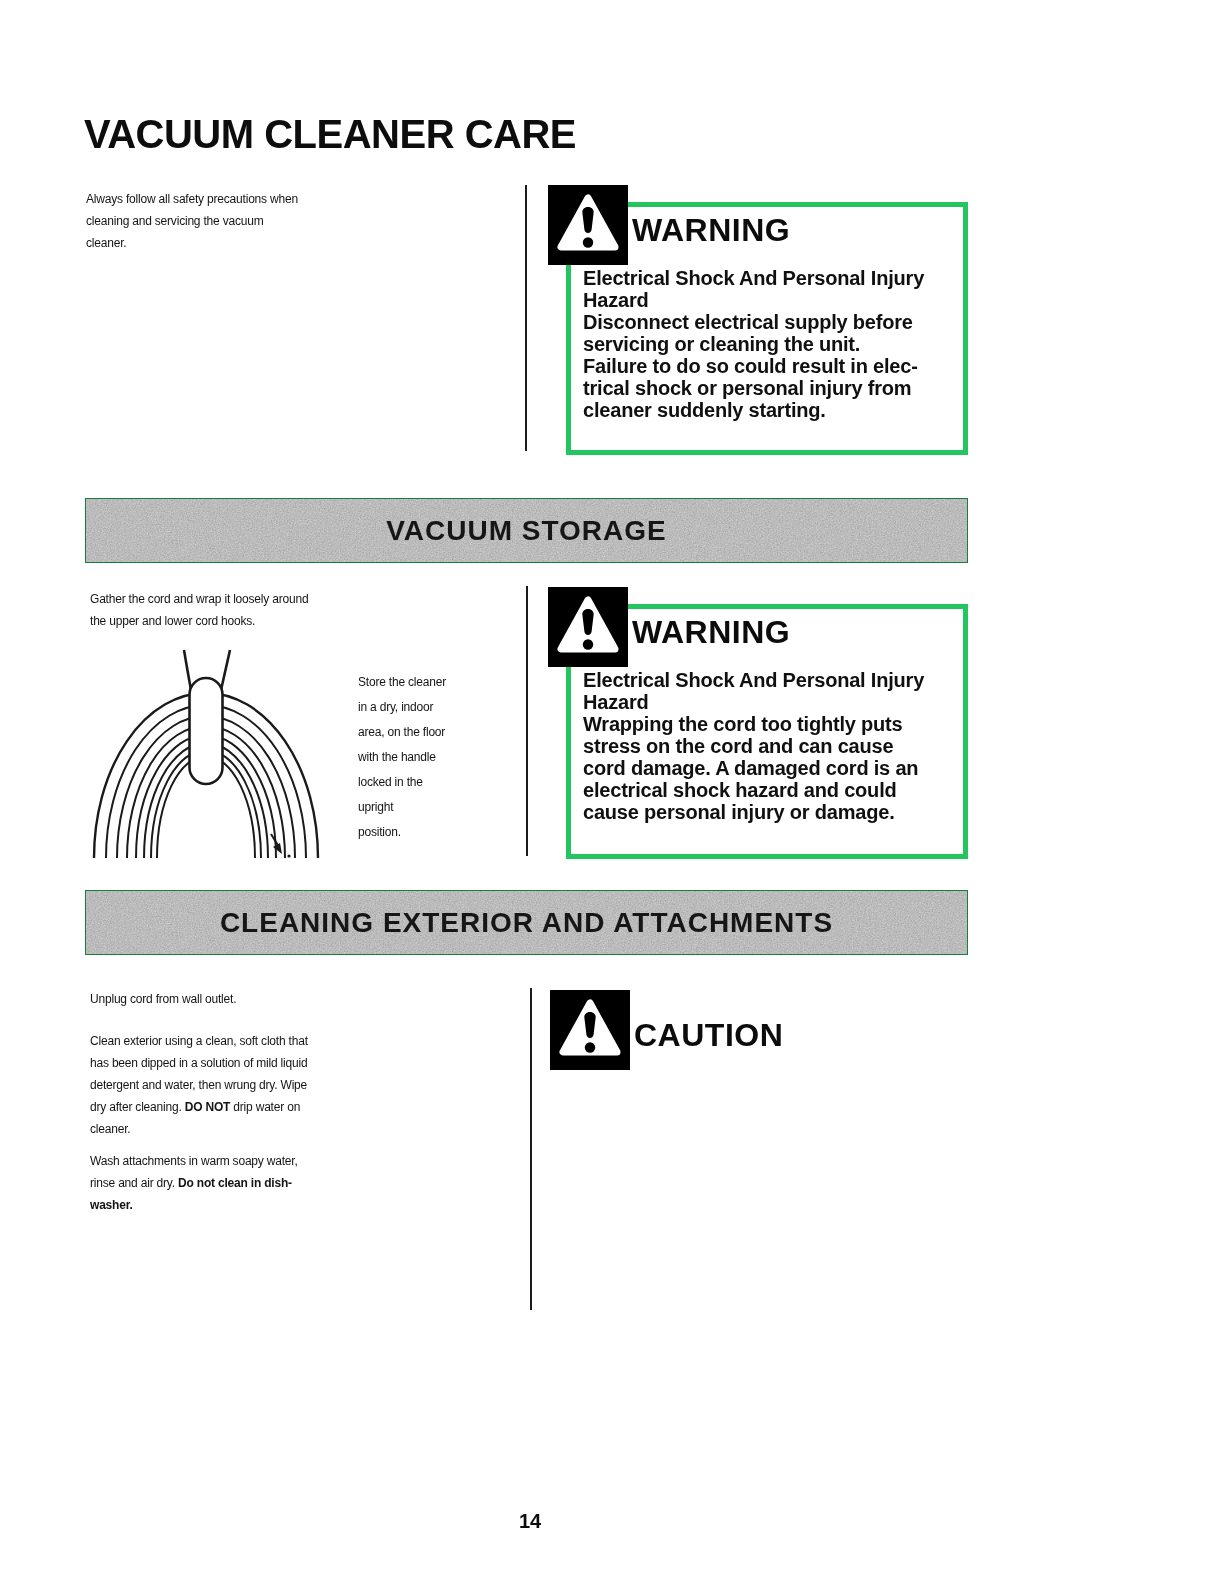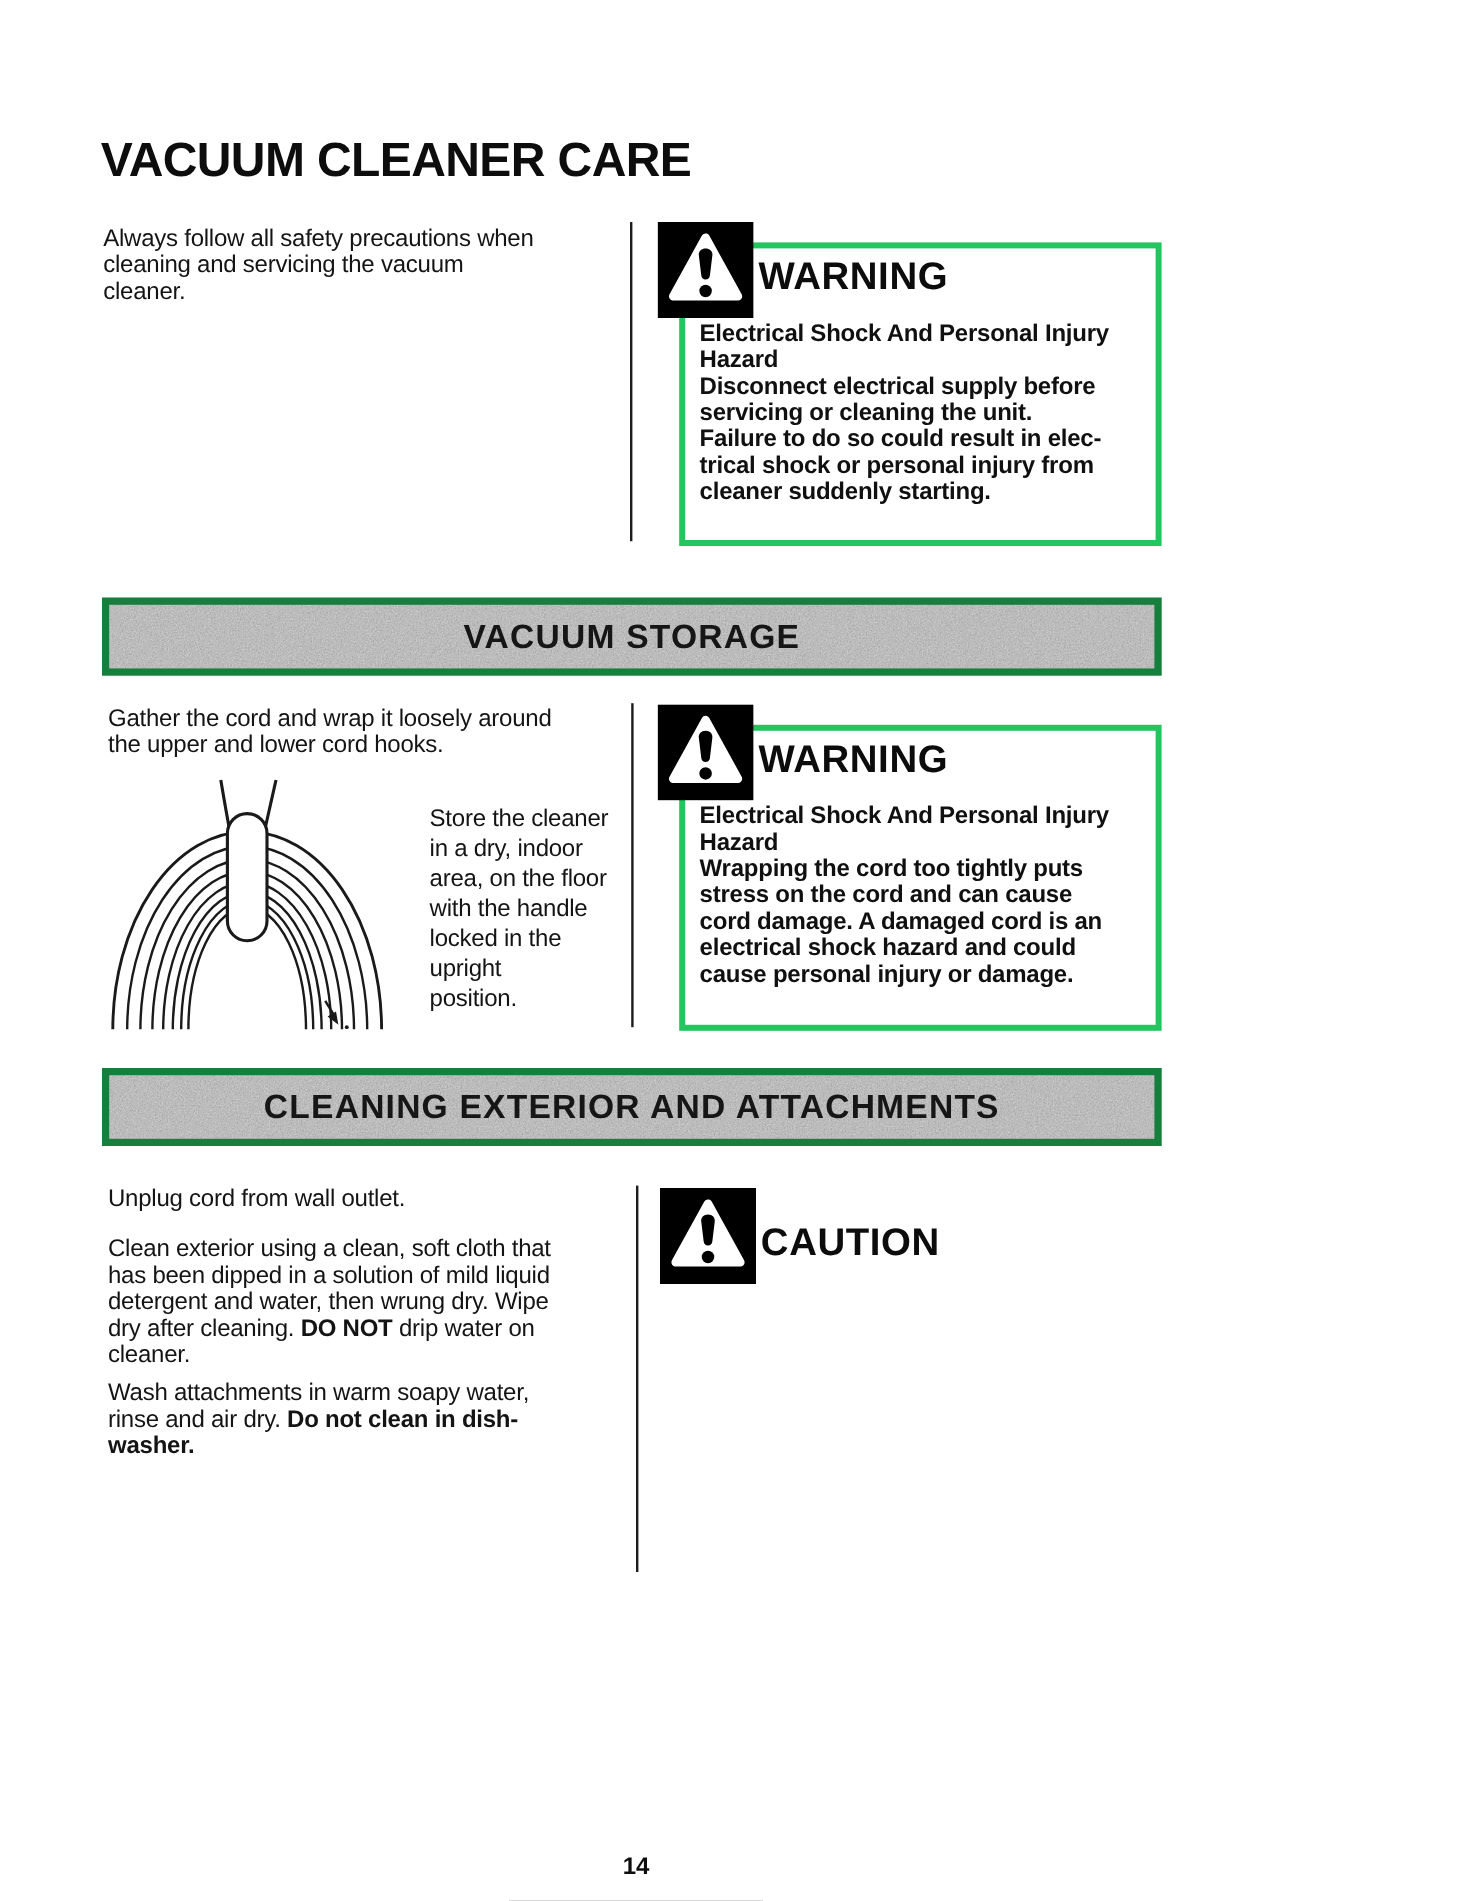--- a/index.html
+++ b/index.html
@@ -11,31 +11,31 @@
     color:#000;
     margin:0 auto;
     overflow:hidden;
   }
   .abs{position:absolute;}
   .page-title{
     font-size:40px;font-weight:bold;letter-spacing:-0.5px;
     color:#0d0d0d;
   }
   .body-text{
-    font-size:20px;line-height:22px;
+    font-size:12px;line-height:22px;
     white-space:pre-line;
     letter-spacing:-0.2px;
     color:#141414;
   }
   .b{font-weight:bold;}
   .vdiv{width:2px;background:#1c1c1c;}
   
   .banner{
     left:85px;width:883px;height:65px;
-    border:6px solid #15803d;
+    border:1px solid #15803d;
     background:#ababab;
     box-sizing:border-box;
     overflow:hidden;
   }
   .banner svg.texture{position:absolute;left:0;top:0;width:100%;height:100%;opacity:.5;}
   .banner-label{
     position:absolute;left:0;top:50%;width:100%;
     transform:translateY(-50%);
     text-align:center;
     font-weight:bold;font-size:28px;letter-spacing:1px;
@@ -53,21 +53,21 @@
     color:#0c0c0c;
   }
   .alert-heading,.alert-body{
     font-weight:bold;font-size:20px;line-height:22px;
     white-space:pre-line;letter-spacing:-0.2px;
     color:#101010;
   }
   .alert-body{}
   .warn-icon{display:block;}
   .illus path, .illus line{fill:none;stroke:#1a1a1a;}
-  .pagenum{font-weight:bold;font-size:20px;color:#0d0d0d;margin-top:35px;}
+  .pagenum{font-weight:bold;font-size:20px;color:#0d0d0d;}
 </style>
 </head>
 <body>
 
 <svg width="0" height="0" style="position:absolute" aria-hidden="true">
   <defs>
     <filter id="grain" x="0" y="0" width="100%" height="100%">
       <feTurbulence type="fractalNoise" baseFrequency="0.75" numOctaves="3" stitchTiles="stitch"></feTurbulence>
       <feColorMatrix type="saturate" values="0"></feColorMatrix>
       <feComponentTransfer>

